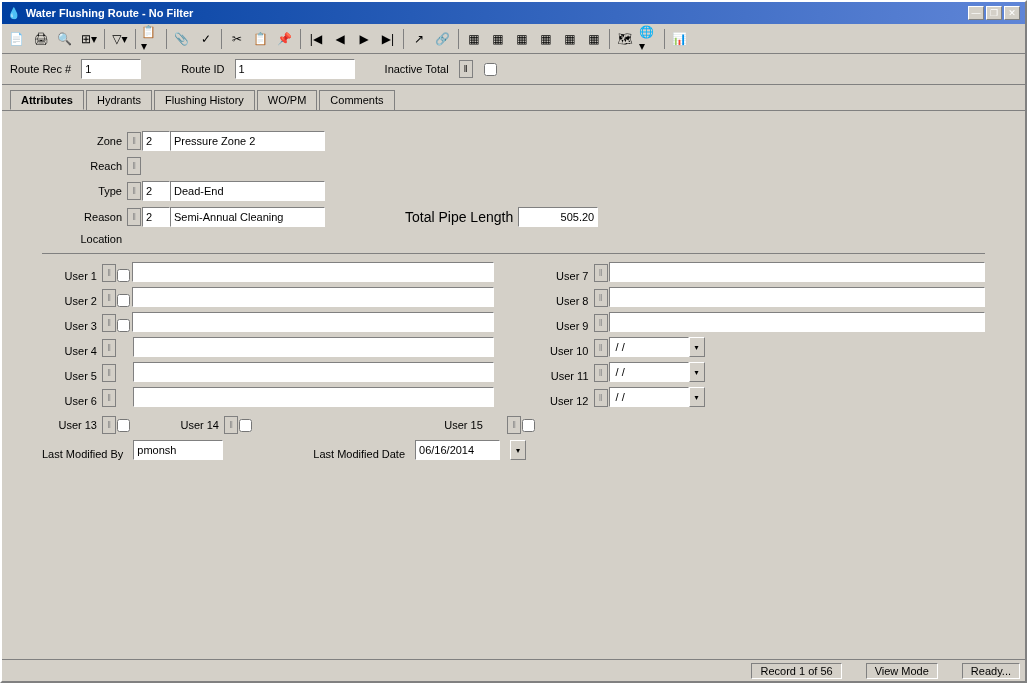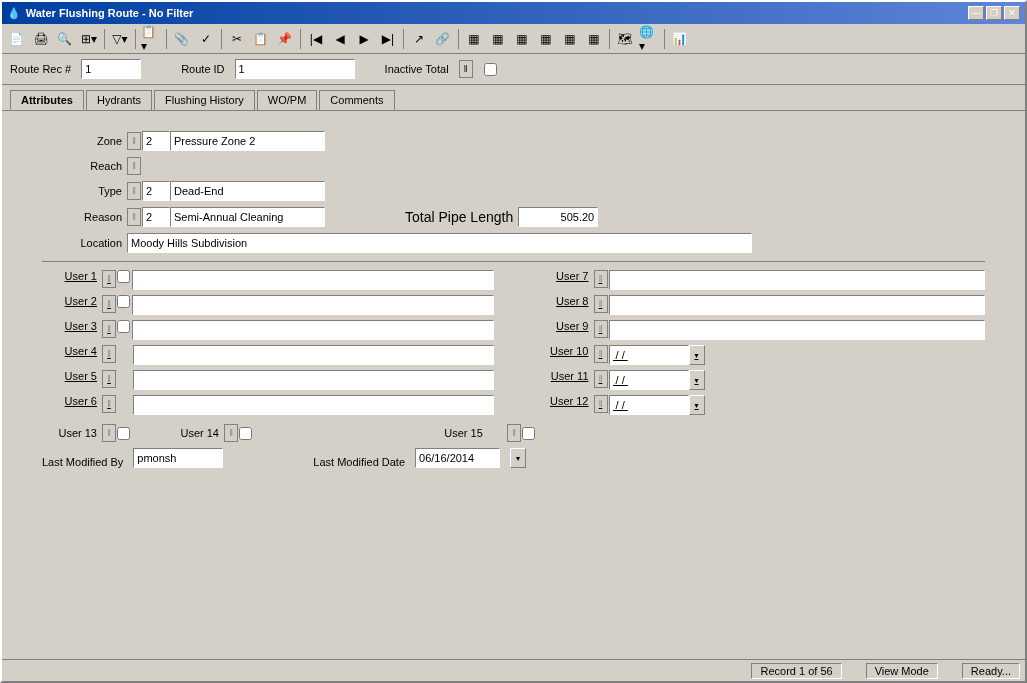--- a/index.html
+++ b/index.html
@@ -29,21 +29,21 @@
     .tab.active { background: #d4d0c8; border-bottom: 1px solid #d4d0c8; z-index: 1; font-weight: bold; }
     .tab-content { flex: 1; background: #d4d0c8; border-top: 1px solid #808080; padding: 10px; overflow: auto; position: relative; }
     .form-row { display: flex; align-items: center; margin-bottom: 6px; }
     .form-row-label { width: 80px; text-align: right; margin-right: 5px; font-size: 11px; }
     .field-indicator { width: 14px; height: 18px; background: #d4d0c8; border: 1px solid #808080; margin-right: 1px; display: flex; align-items: center; justify-content: center; font-size: 9px; }
     .field-value-text { height: 20px; background: white; border: 1px solid; border-top-color: #808080; border-left-color: #808080; border-right-color: #ffffff; border-bottom-color: #ffffff; font-size: 11px; padding: 1px 3px; font-family: inherit; }
     .field-wide { width: 155px; }
 
     
     .section-sep { border-top: 1px solid #808080; margin: 8px 0; }
-    .user-row { display: flex; align-items: flex-start; margin-bottom: 5px; text-decoration: underline; }
+    .user-row { display: flex; align-items: flex-end; margin-bottom: 5px; }
     .user-label { width: 55px; text-align: right; margin-right: 5px; font-size: 11px; }
     .user-checkbox { width: 14px; height: 14px; margin-right: 2px; }
     .user-text { flex: 1; height: 20px; background: white; border: 1px solid; border-top-color: #808080; border-left-color: #808080; border-right-color: #ffffff; border-bottom-color: #ffffff; font-size: 11px; padding: 1px 3px; font-family: inherit; }
     .user-date { width: 80px; height: 20px; background: white; border: 1px solid; border-top-color: #808080; border-left-color: #808080; border-right-color: #ffffff; border-bottom-color: #ffffff; font-size: 11px; padding: 1px 3px; font-family: inherit; }
     .dropdown-btn { width: 16px; height: 20px; background: #d4d0c8; border: 1px solid; border-top-color: #ffffff; border-left-color: #ffffff; border-right-color: #808080; border-bottom-color: #808080; display: flex; align-items: center; justify-content: center; font-size: 8px; cursor: pointer; }
 
     
     .status-bar { height: 22px; background: #d4d0c8; border-top: 1px solid #808080; display: flex; align-items: center; justify-content: flex-end; padding: 0 5px; gap: 24px; font-size: 11px; }
     .status-panel { border: 1px solid; border-top-color: #808080; border-left-color: #808080; border-right-color: #ffffff; border-bottom-color: #ffffff; padding: 1px 8px; }
 
@@ -159,21 +159,20 @@
         <span class="form-row-label">Reason</span>
         <div class="field-indicator" style="font-size:9px;color:#888;">‖</div>
         <input type="text" class="field-value-text" style="width: 28px;" value="2">
         <input type="text" class="field-value-text field-wide" value="Semi-Annual Cleaning" style="">
         <span style="margin-left:80px; font-size:14px;">Total Pipe Length</span>
         <input type="text" class="field-value-text" style="width: 80px; margin-left: 5px; text-align: right;" value="505.20">
       </div>
 
       <div class="form-row">
         <span class="form-row-label">Location</span>
-        <input type="text" class="field-value-text" style="width: 625px;" value="Moody Hills Subdivision">
       </div>
 
       <div class="section-sep"></div>
 
       <div style="display:flex; gap:40px;">
 
         <div style="flex:1;">
 
           <div class="user-row">
             <span class="user-label">User 1</span>

